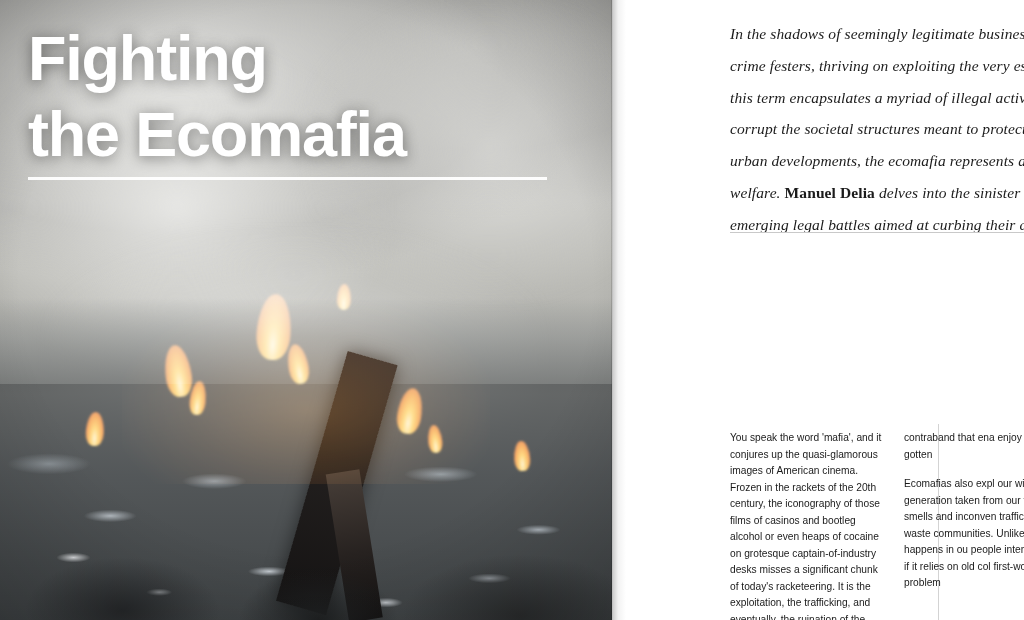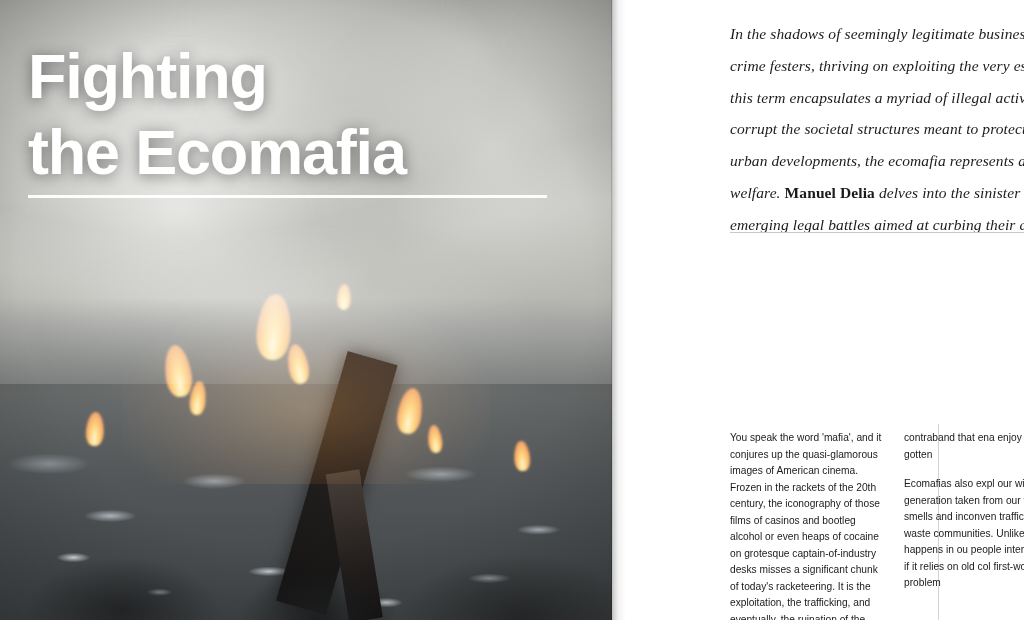--- a/index.html
+++ b/index.html
@@ -159,21 +159,21 @@
   .photo .vignette {
     position: absolute;
     inset: 0;
     background: radial-gradient(ellipse 85% 80% at 50% 45%, rgba(0,0,0,0) 55%, rgba(0,0,0,0.28) 100%);
   }
 
   
   .cover-title {
     position: absolute;
     left: 28px;
-    top: 44px;
+    top: 26px;
     width: 545px;
     color: #ffffff;
     text-shadow: 0 2px 14px rgba(0,0,0,0.45);
   }
   .cover-title .line {
     font-size: 63px;
     line-height: 1.02;
     font-weight: 700;
     letter-spacing: -1.2px;
     white-space: nowrap;

